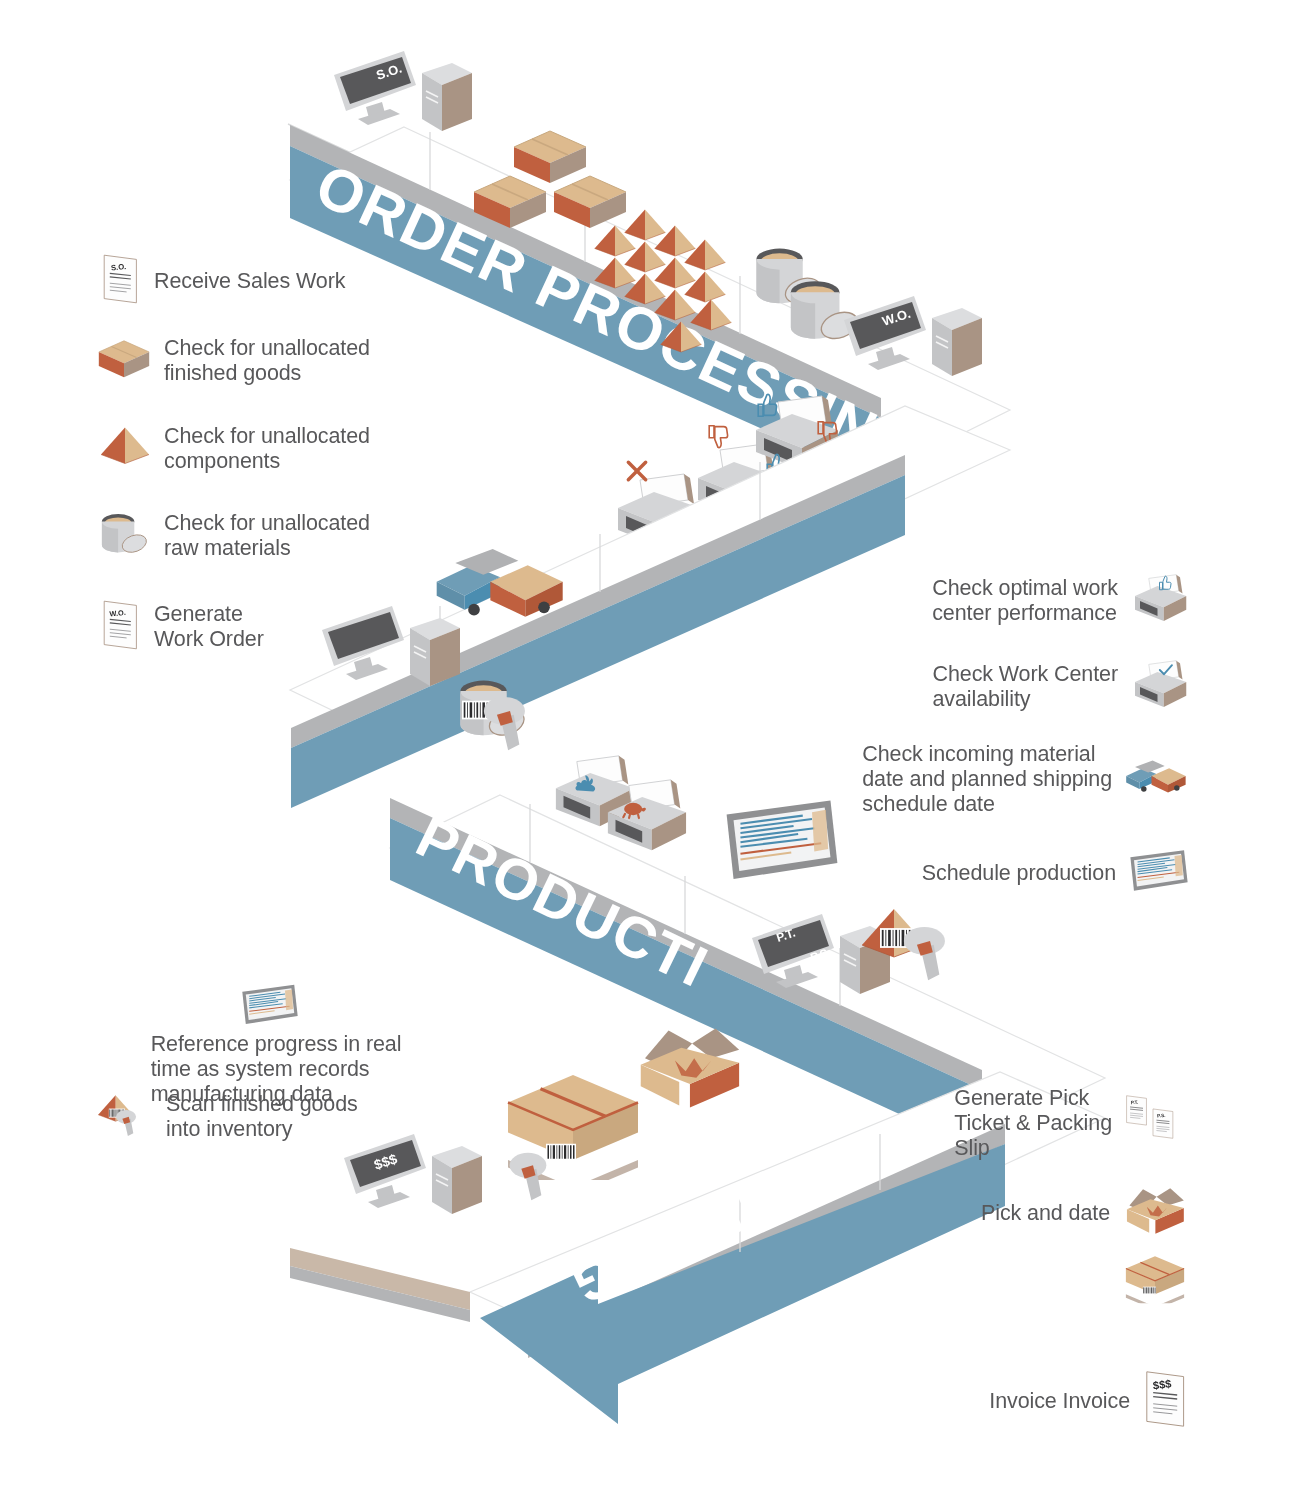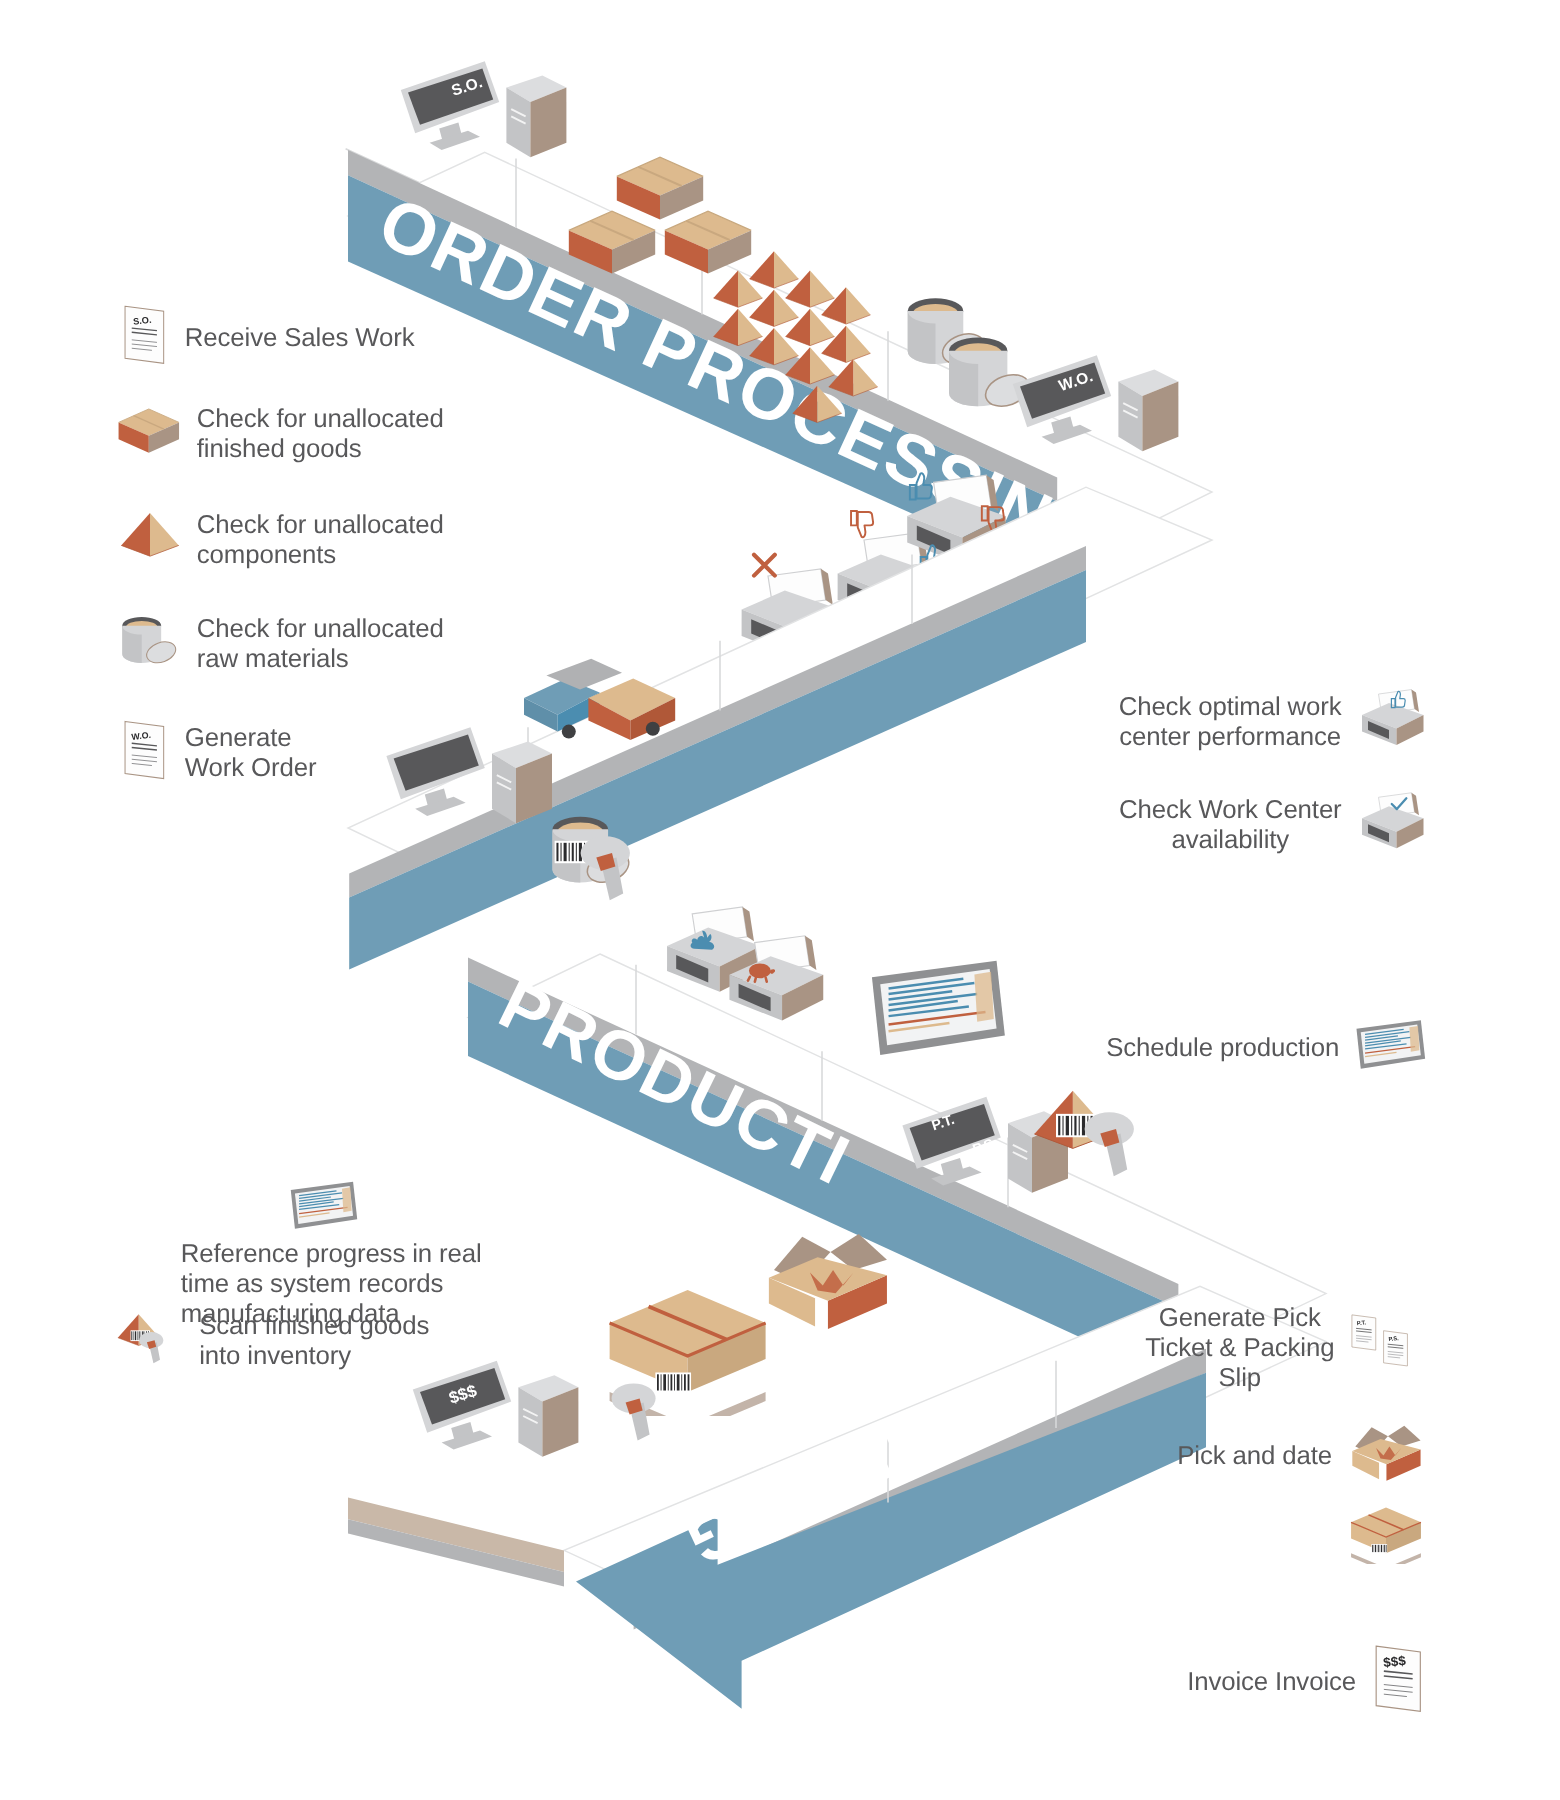--- a/index.html
+++ b/index.html
@@ -16,21 +16,21 @@
 
   
   .legend-item{position:absolute;display:flex;align-items:center;}
   .legend-left{justify-content:flex-start;}
   .legend-right{justify-content:flex-end;}
   .legend-label{
     font-size:21.5px;line-height:1.16;font-weight:400;color:#58585a;
     letter-spacing:-0.1px;
   }
   .legend-left .legend-label{text-align:left;}
-  .legend-right .legend-label{text-align:center;}
+  .legend-right .legend-label{text-align:left;}
   .legend-icon{flex:0 0 auto;}
   .legend-left .legend-icon{margin-right:12px;}
   .legend-right .legend-icon{margin-left:12px;}
 
   .band-text{font-weight:bold;fill:#ffffff;font-family:"Liberation Sans", sans-serif;}
 </style>
 </head>
 <body>
 
 <div id="stage">
@@ -436,20 +436,28 @@
 <div class="legend-item legend-right" style="left:860px;top:658px;width:330px;">
   <span class="legend-label">Check Work Center<br>availability</span>
   <span class="legend-icon">
     <svg width="60" height="54" viewBox="0 0 96 86">
           <use href="#sym-machine"></use>
       <use href="#sym-check" x="44" y="8" width="26" height="22"></use>
     </svg>
   </span>
 </div>
 
+<div class="legend-item legend-right" style="left:818px;top:742px;width:372px;">
+  <span class="legend-label">Check incoming material<br>date and planned shipping<br>schedule date</span>
+  <span class="legend-icon">
+    <svg width="66" height="44" viewBox="0 0 120 72">
+          <use href="#sym-truck"></use>
+        </svg>
+  </span>
+</div>
 
 <div class="legend-item legend-right" style="left:860px;top:848px;width:330px;">
   <span class="legend-label">Schedule production</span>
   <span class="legend-icon">
     <svg width="62" height="46" viewBox="0 0 104 74">
           <use href="#sym-gantt"></use>
         </svg>
   </span>
 </div>
 

